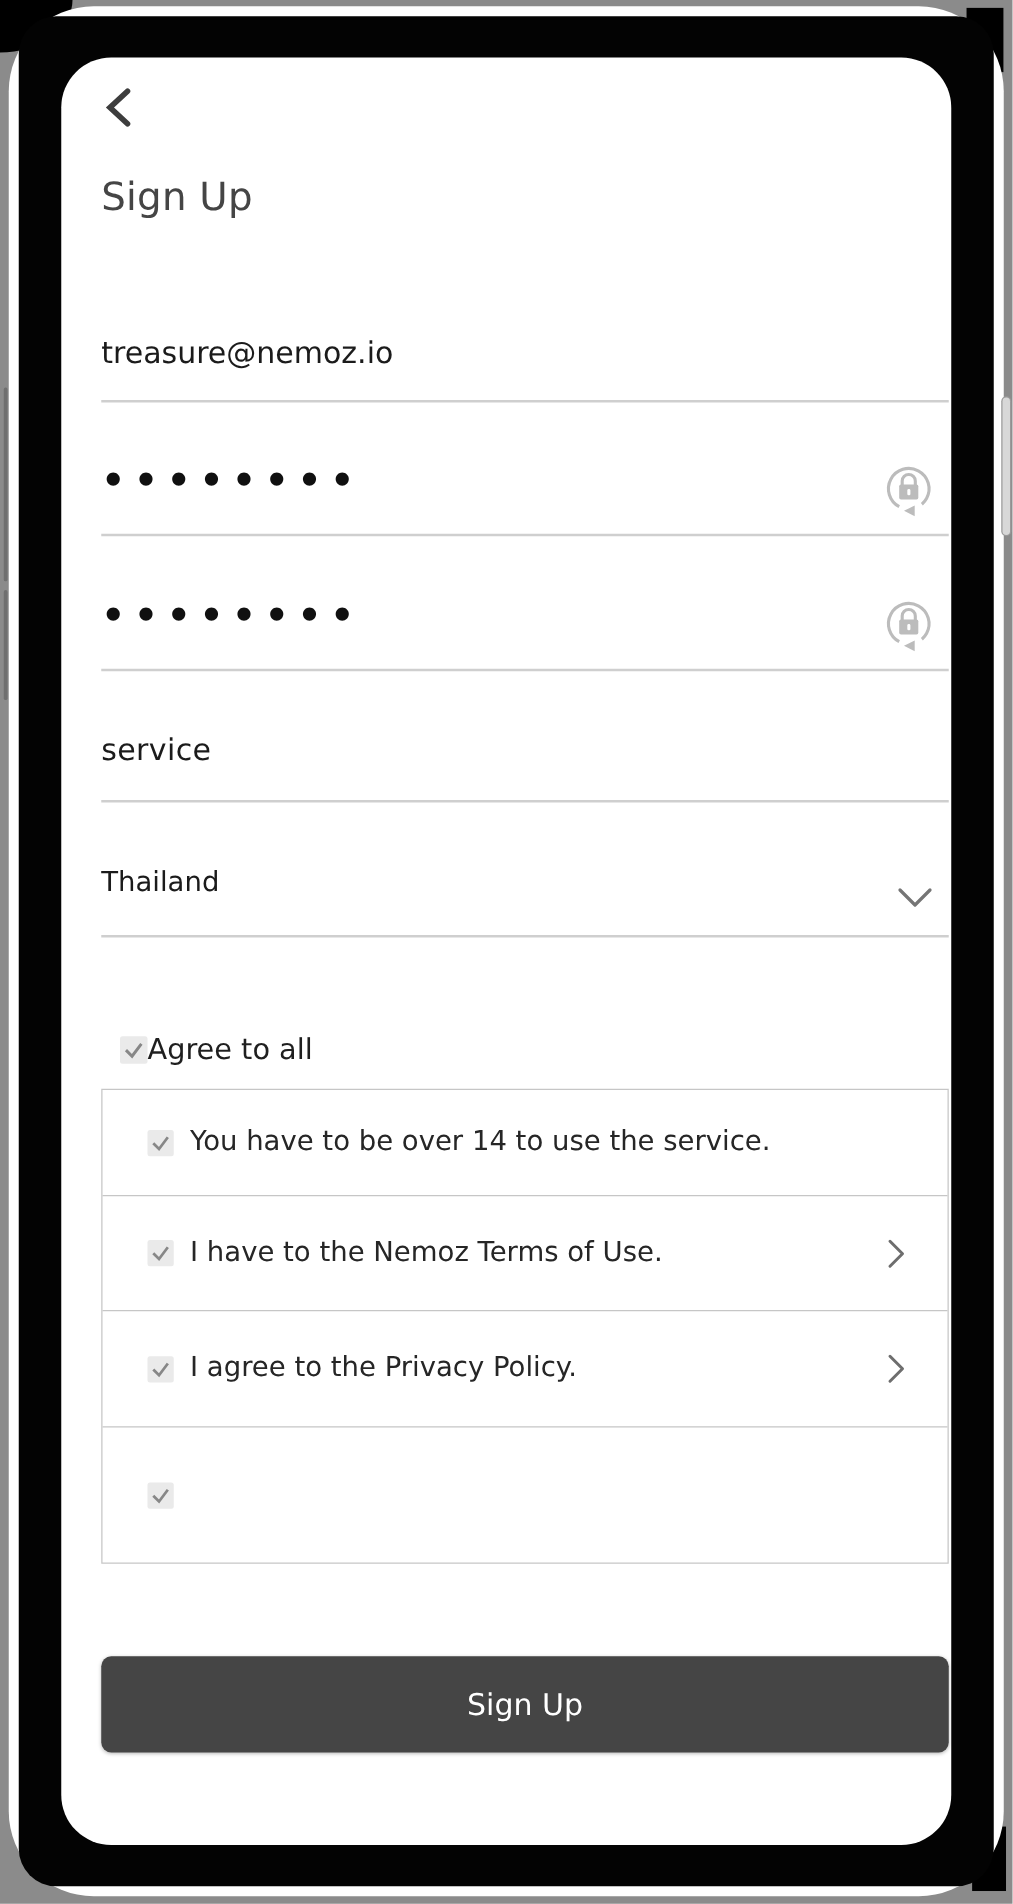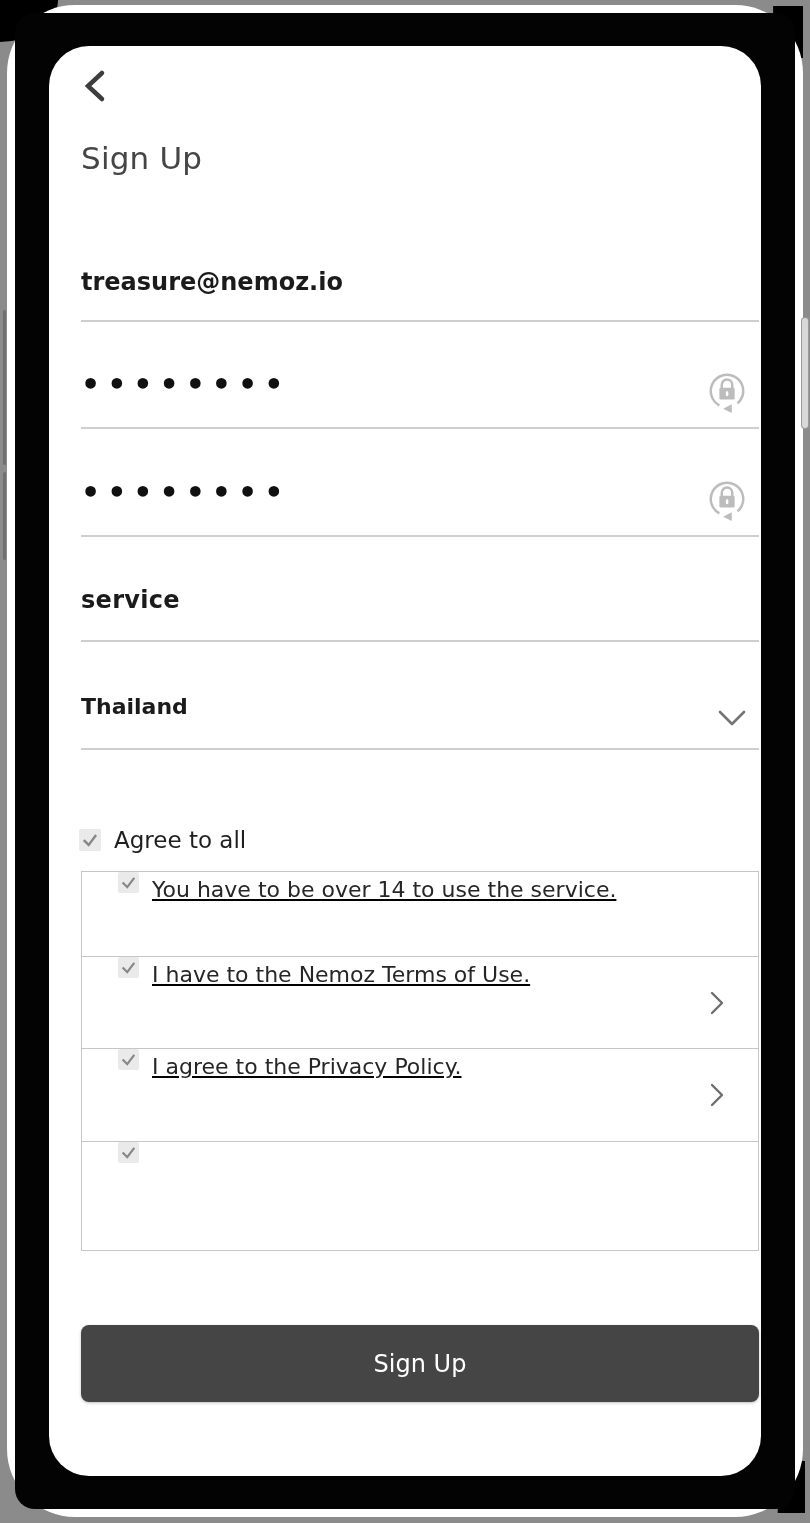--- a/index.html
+++ b/index.html
@@ -14,55 +14,55 @@
   .corner-tl { position:absolute; left:0; top:0; width:58px; height:42px; background:#000;
     border-bottom-right-radius:100% 100%; }
   .corner-tr { position:absolute; right:7px; top:6px; width:46px; height:52px; background:#000;
     clip-path:polygon(35% 0,100% 0,100% 100%,78% 100%,78% 72%,56% 72%,56% 45%,35% 45%); }
   .corner-br { position:absolute; right:5px; bottom:10px; width:42px; height:52px; background:#000;
     clip-path:polygon(35% 100%,100% 100%,100% 0,78% 0,78% 28%,56% 28%,56% 55%,35% 55%); }
   
   .phone-outline { position:absolute; left:7px; top:5px; right:7px; bottom:6px;
     background:#ffffff; border-radius:68px; }
   .phone-bezel { position:absolute; left:15px; top:13px; right:15px; bottom:14px;
-    background:#030303; border-radius:20px; }
+    background:#030303; border-radius:30px; }
   .screen { position:absolute; left:34px; top:33px; right:34px; bottom:33px;
     background:#ffffff; border-radius:40px; overflow:hidden; }
   .side-btn-left1 { position:absolute; left:3px; top:310px; width:3px; height:155px;
     background:#6f6f6f; border-radius:2px; }
   .side-btn-left2 { position:absolute; left:3px; top:472px; width:3px; height:88px;
     background:#6f6f6f; border-radius:2px; }
   .side-btn-right { position:absolute; right:2px; top:318px; width:6px; height:110px;
     background:#d8d8d8; border-radius:3px; box-shadow:0 0 0 1px #9a9a9a; }
   
   .back-btn { position:absolute; left:26px; top:20px; width:40px; height:42px;
     display:flex; align-items:center; justify-content:center; cursor:pointer; background:none; border:none; }
   .page-title { position:absolute; left:32px; top:94px; font-size:31px; color:#454545; letter-spacing:0.2px; }
-  .field-value { position:absolute; left:32px; font-size:24px; color:#1b1b1b;font-weight:bold; }
+  .field-value { position:absolute; left:32px; font-size:24px; color:#1b1b1b; }
   .v-email { top:222px; }
   .v-username { top:540px; letter-spacing:0.3px; }
   .v-country { top:648px; font-size:22px; }
   .pw-dots { position:absolute; left:32px; height:40px; display:flex; align-items:center;
     font-size:30px; font-weight:700; letter-spacing:7px; color:#101010; }
   .pw1 { top:318px; } .pw2 { top:426px; }
   .lock-icon { position:absolute; width:42px; height:46px; }
   .lock1 { left:657px; top:322px; } .lock2 { left:657px; top:430px; }
   .underline { position:absolute; left:32px; width:678px; height:2px; background:#cfcfcf; }
   .u1{top:274px;} .u2{top:381px;} .u3{top:489px;} .u4{top:594px;} .u5{top:702px;}
   .country-chevron { position:absolute; left:668px; top:663px; width:30px; height:20px; cursor:pointer; }
   
-  .agree-all { position:absolute; left:30px; top:781px; display:flex; align-items:center; gap:13px; cursor:pointer; }
+  .agree-all { position:absolute; left:47px; top:781px; display:flex; align-items:center; cursor:pointer; }
   .agree-all .cb { width:22px; height:22px; }
   .agree-all-label { font-size:23px; color:#1f1f1f; }
   .cb { width:21px; height:21px; background:#eaeaea; border-radius:2px; flex:0 0 auto;
     display:flex; align-items:center; justify-content:center; }
   
   .agree-box { position:absolute; left:32px; top:825px; width:678px; height:380px;
     border:1px solid #c6c6c6; background:#fff; display:flex; flex-direction:column; }
-  .agree-row { display:flex; align-items:flex-start; padding:0 30px 0 36px; position:relative;text-decoration:underline; }
+  .agree-row { display:flex; align-items:center; padding:0 30px 0 36px; position:relative; }
   .agree-row + .agree-row { border-top:1px solid #c6c6c6; }
   .r1{height:84px;} .r2{height:92px;} .r3{height:93px;} .r4{flex:1;}
   .agree-row .label { margin-left:13px; font-size:22px; color:#262626; line-height:36px; padding-right:40px; }
   .row-chevron { position:absolute; right:32px; top:50%; transform:translateY(-50%);
     width:18px; height:26px; cursor:pointer; }
   
   .submit-btn { position:absolute; left:32px; top:1279px; width:678px; height:77px;
     background:#454545; border:none; border-radius:8px; color:#ffffff; font-size:24px;
     font-family:inherit; display:flex; align-items:center; justify-content:center; cursor:pointer;
     box-shadow:0 1px 3px rgba(0,0,0,0.25); }

